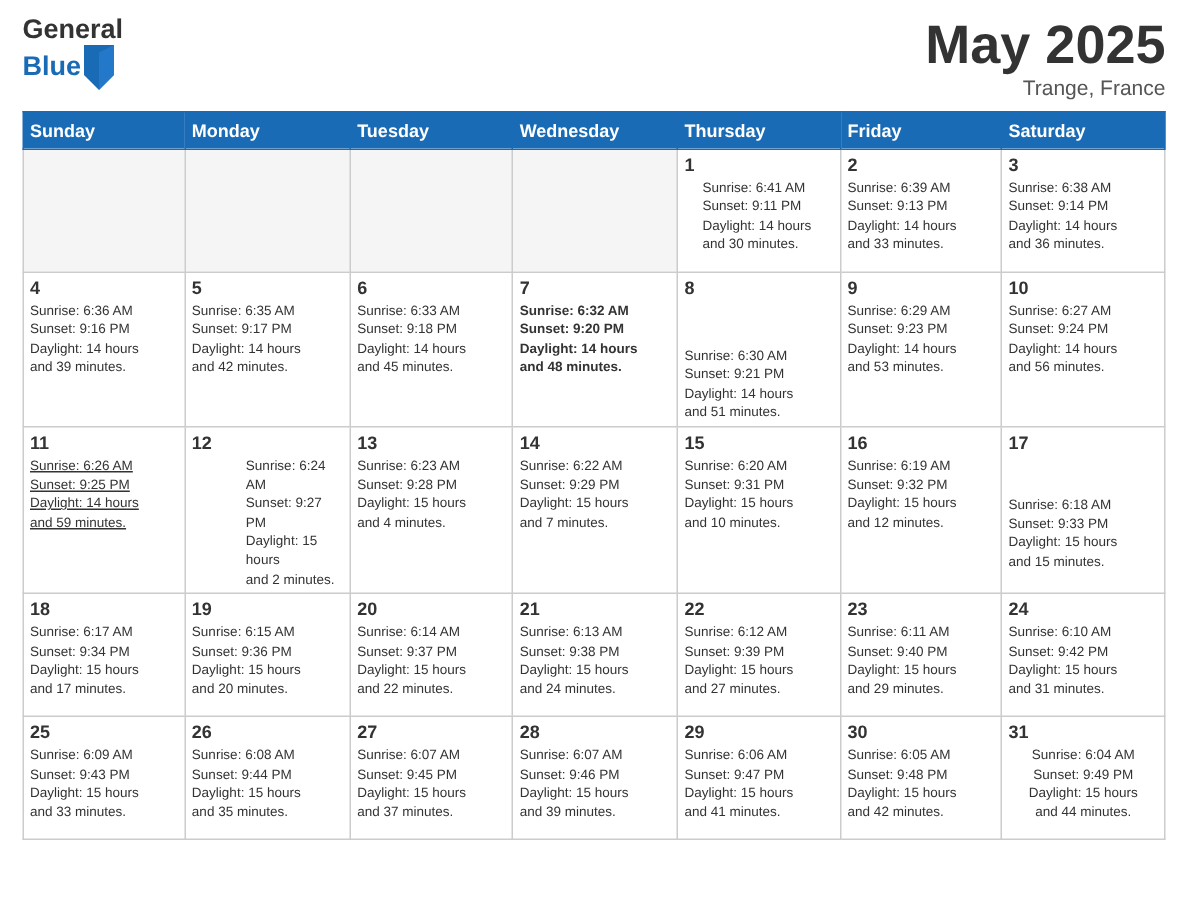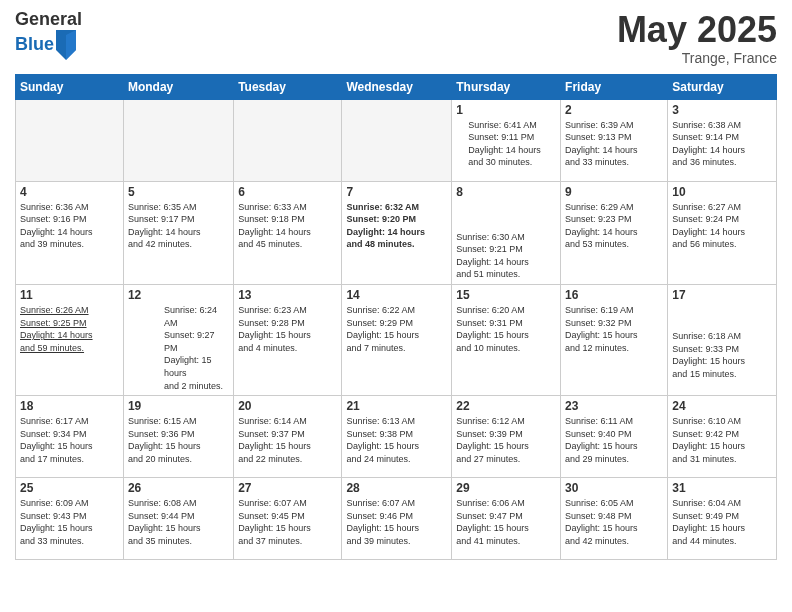--- a/index.html
+++ b/index.html
@@ -350,21 +350,21 @@
           </td>
           <td>
             <span class="day-num">30</span>
             <div class="day-info" style="white-space: pre-line;">Sunrise: 6:05 AM
 Sunset: 9:48 PM
 Daylight: 15 hours
 and 42 minutes.</div>
           </td>
           <td>
             <span class="day-num">31</span>
-            <div class="day-info" style="white-space: pre-line;">Sunrise: 6:04 AM
+            <div class="day-info" style="white-space: pre-line; text-align: center;">Sunrise: 6:04 AM
 Sunset: 9:49 PM
 Daylight: 15 hours
 and 44 minutes.</div>
           </td>
         </tr>
       </tbody>
   </table>
 </div>
 
 </body></html>

